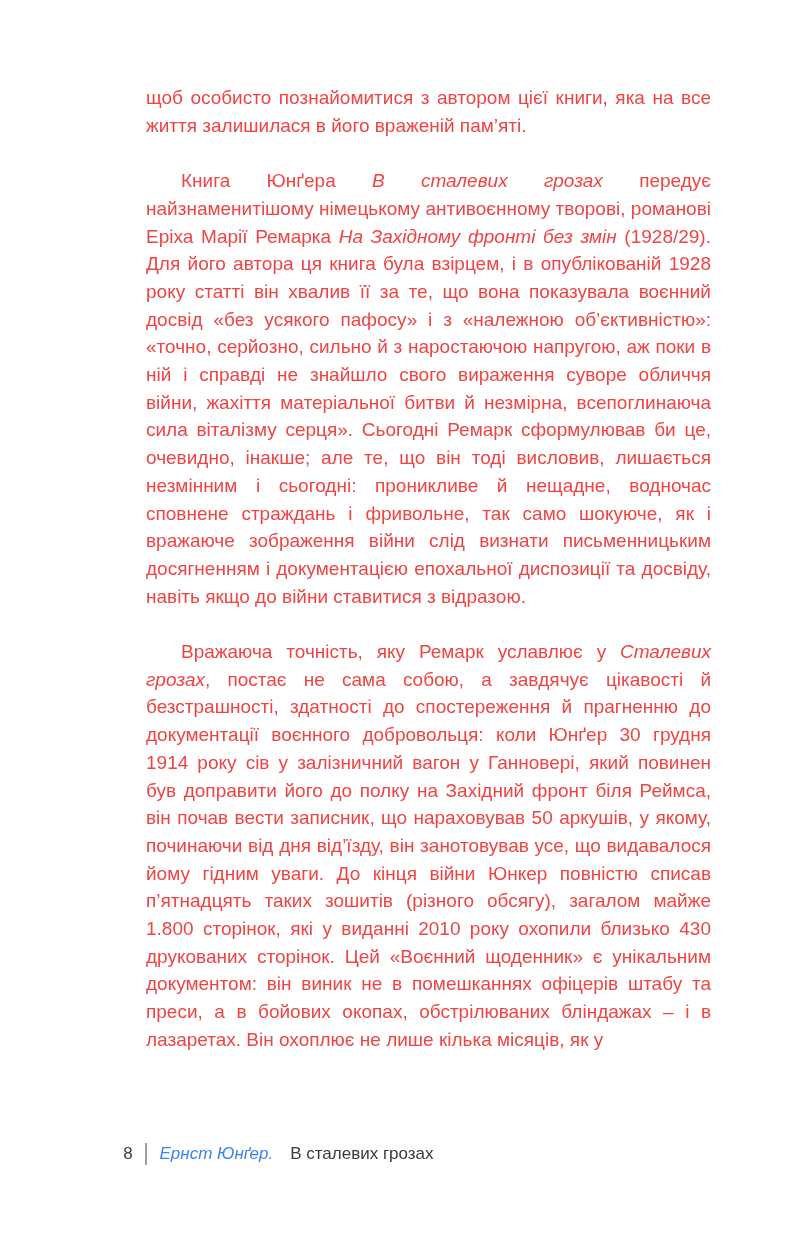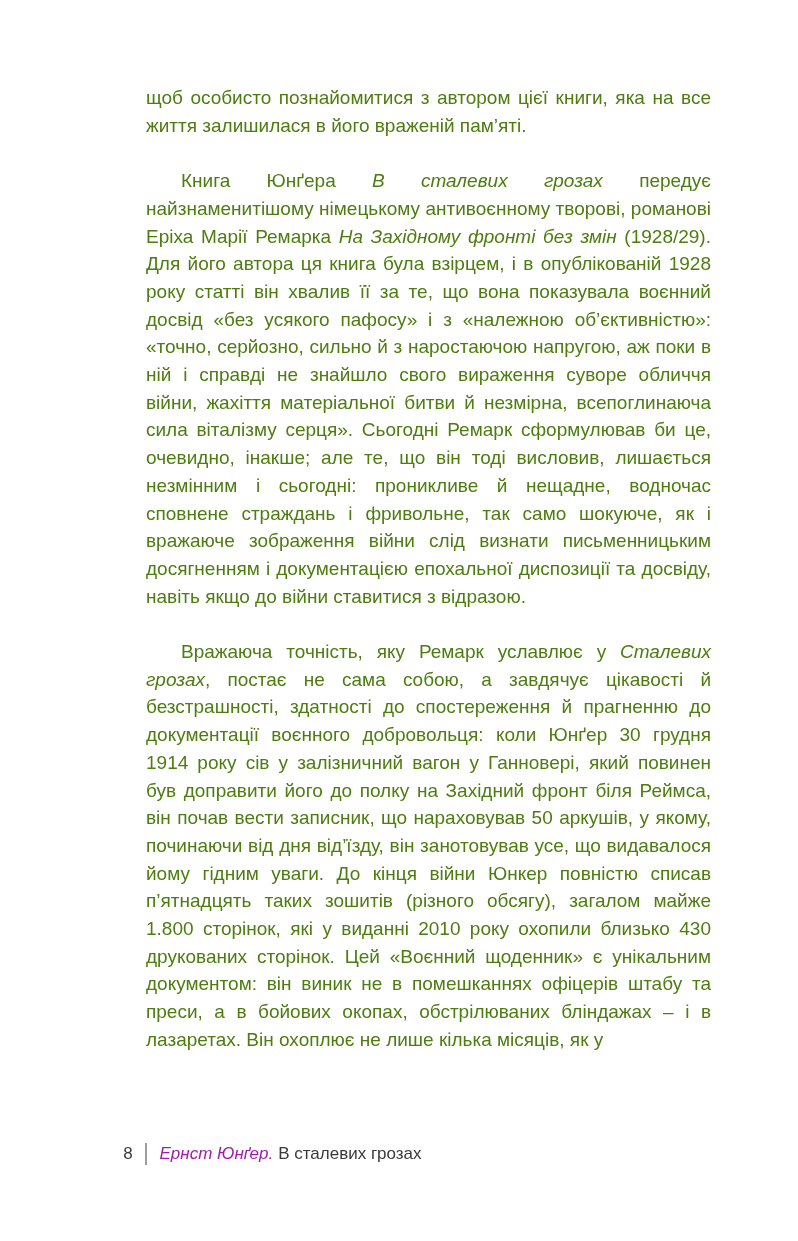--- a/index.html
+++ b/index.html
@@ -17,21 +17,21 @@
   .book-page {
     position: absolute;
     inset: 0;
     background: #ffffff;
   }
   .text-block {
     position: absolute;
     left: 146px;
     top: 84px;
     width: 565px;
-    color: #4d7c0f;
+    color: #ef4444;
     font-size: 19px;
     line-height: 27.7px;
     text-align: justify;
   }
   .para {
     margin: 0 0 27.7px 0;
     text-indent: 35px;
   }
   .para.no-indent {
     text-indent: 0;
@@ -62,22 +62,22 @@
   }
   .v-rule {
     display: inline-block;
     width: 1.5px;
     height: 22px;
     background: #9d9d9c;
     margin: 0 13px 0 10px;
   }
   .footer-author {
     font-style: italic;
-    color: #a21caf;
-    margin-right: 5px;
+    color: #3b82f6;
+    margin-right: 17px;
   }
   .footer-title {
     font-style: normal;
     color: #3a3a38;
   }
 </style>
 </head>
 <body>
 
 <div class="book-page">

